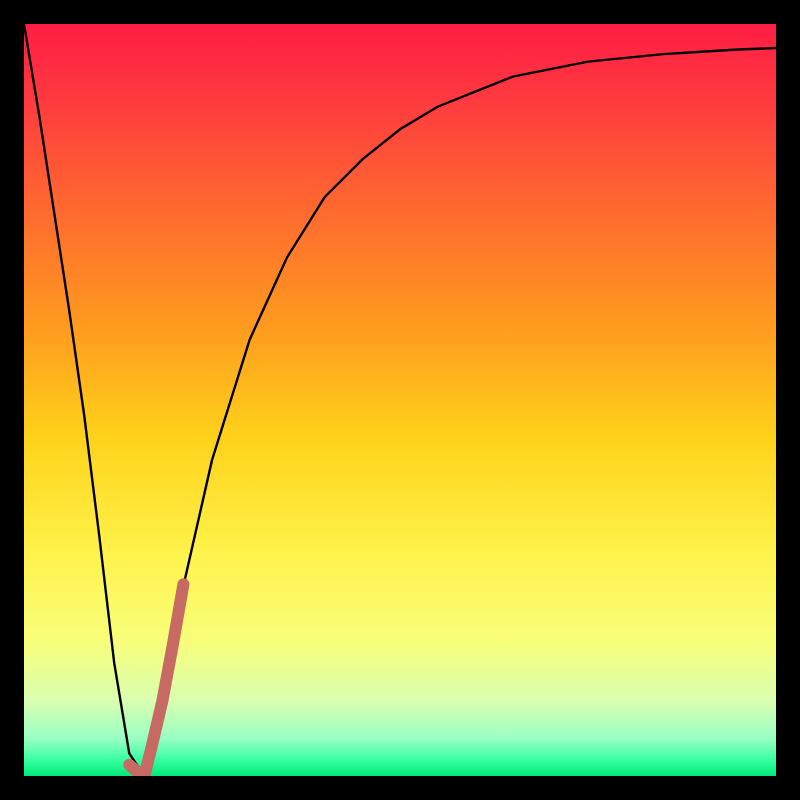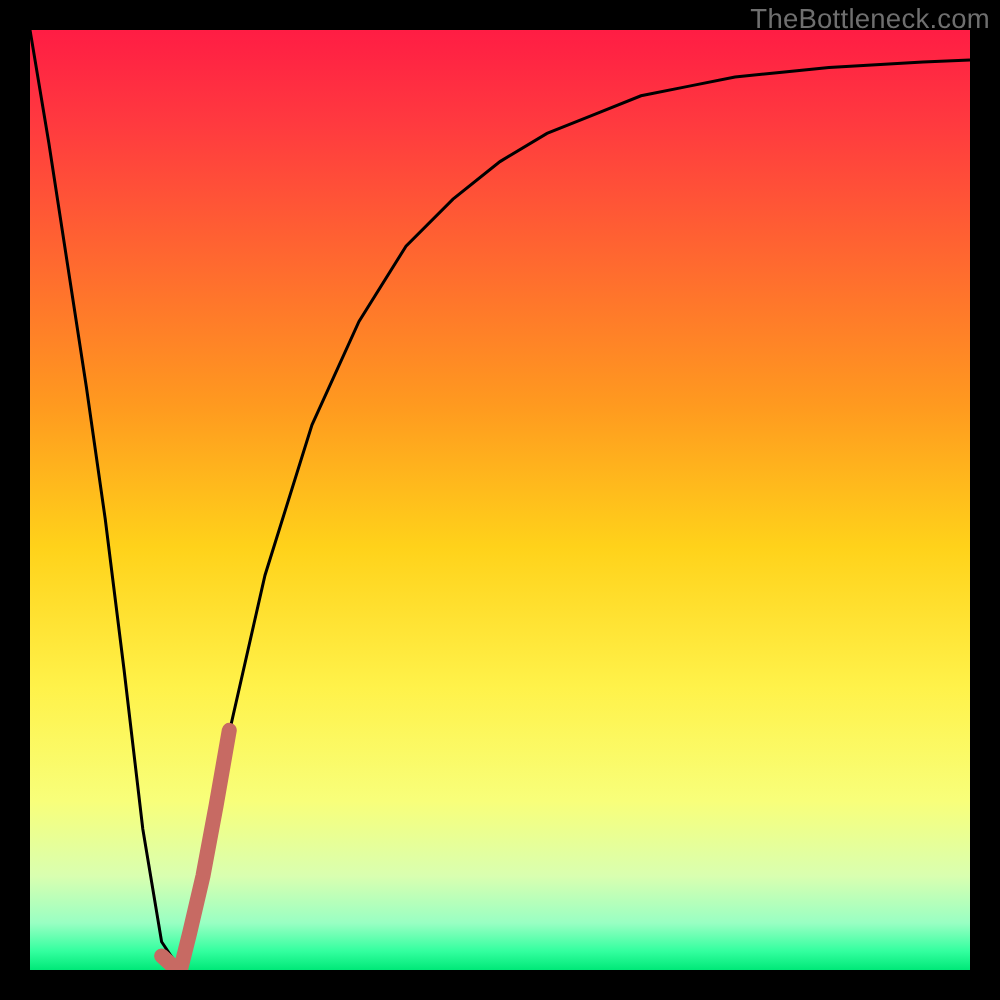--- a/index.html
+++ b/index.html
@@ -38,21 +38,20 @@
   }
   svg {
     display: block;
   }
 </style>
 </head>
 <body>
 
 <div class="frame">
 
-  <div class="watermark">TheBottleneck.com</div>
 
   <div class="plot-area">
     <svg id="chart-svg" width="752" height="752" viewBox="0 0 752 752">
       <defs>
         <linearGradient id="bg-grad" x1="0" y1="0" x2="0" y2="1">
             <stop offset="0%" stop-color="#ff1d44"></stop>
             <stop offset="10%" stop-color="#ff3a3f"></stop>
             <stop offset="25%" stop-color="#ff6a2f"></stop>
             <stop offset="40%" stop-color="#ff9a1f"></stop>
             <stop offset="55.00000000000001%" stop-color="#ffd21a"></stop>

